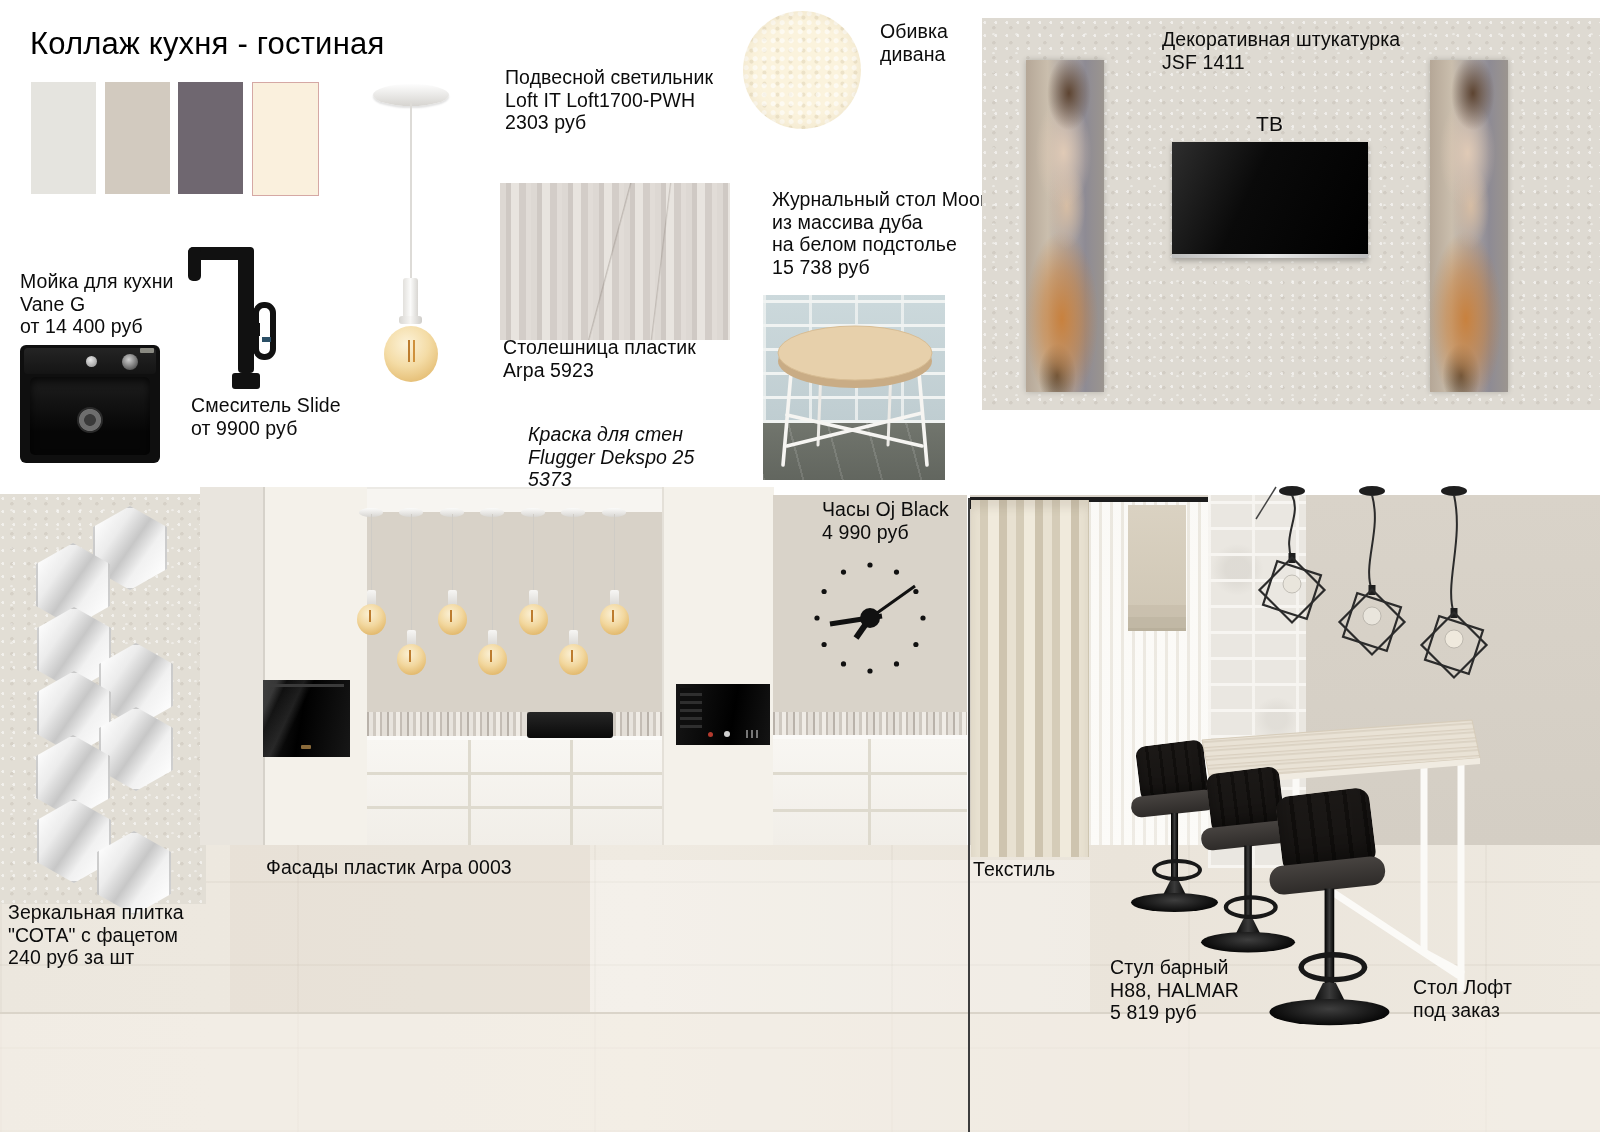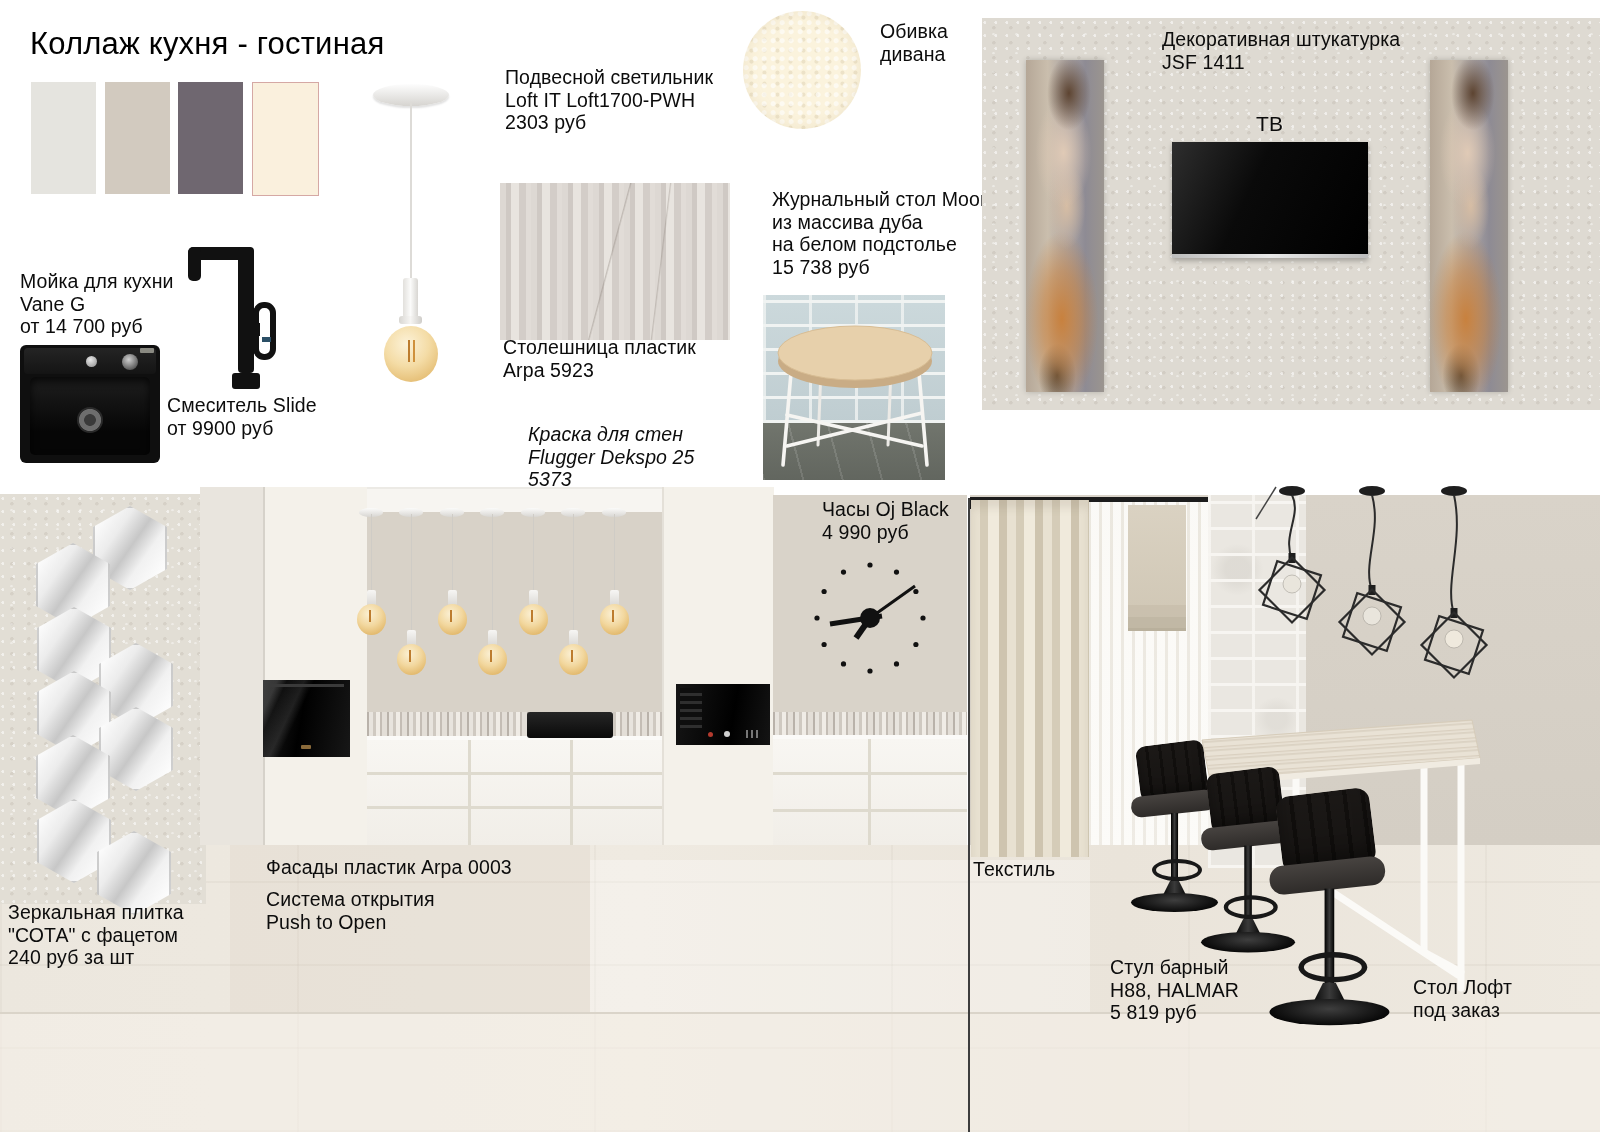--- a/index.html
+++ b/index.html
@@ -66,41 +66,41 @@
 <div id="canvas">
 
   <div class="label title abs" style="left:30px;top:26px;">Коллаж кухня - гостиная</div>
   <div class="abs swatch" style="left: 31px; top: 82px; background: rgb(229, 228, 223);"></div>
   <div class="abs swatch" style="left: 105px; top: 82px; background: rgb(210, 202, 191);"></div>
   <div class="abs swatch" style="left: 178px; top: 82px; background: rgb(111, 103, 112);"></div>
   <div class="abs swatch" style="left: 252px; top: 82px; border: 1px solid rgb(213, 168, 164); background: rgb(250, 240, 221);"></div>
 
   <div class="label abs" style="left:20px;top:270px;">Мойка для кухни
 Vane G
-от 14 700 руб</div>
+от 14 400 руб</div>
   <div class="abs" style="left:20px;top:345px;width:140px;height:118px;background:#0f0f0f;border-radius:6px;">
     <div class="abs" style="left:4px;top:3px;right:4px;height:26px;background:linear-gradient(180deg,#242424,#141414);border-radius:4px;"></div>
     <div class="abs" style="left:66px;top:11px;width:11px;height:11px;border-radius:50%;background:radial-gradient(circle at 40% 35%,#e8e8e8,#8a8a8a);"></div>
     <div class="abs" style="left:102px;top:9px;width:16px;height:16px;border-radius:50%;background:radial-gradient(circle at 42% 35%,#cfcfcf,#5f5f5f 70%,#2c2c2c);"></div>
     <div class="abs" style="left:120px;top:3px;width:14px;height:5px;background:#8a8a82;border-radius:1px;"></div>
     <div class="abs" style="left:10px;top:32px;width:120px;height:78px;border-radius:5px;background:linear-gradient(180deg,#1e1e1e,#060606 70%);box-shadow:inset 0 4px 8px rgba(0,0,0,.8);">
       <div class="abs" style="left:47px;top:30px;width:26px;height:26px;border-radius:50%;background:radial-gradient(circle,#3a3a3a 0 30%,#6d6d6d 34% 58%,#2a2a2a 62%);"></div>
     </div>
   </div>
 
   <svg class="abs" style="left:178px;top:233px;" width="115" height="160" viewBox="0 0 115 160">
     <rect x="10" y="14" width="66" height="13" rx="6" fill="#111"></rect>
     <rect x="10" y="14" width="13" height="34" rx="5" fill="#111"></rect>
     <rect x="60" y="14" width="16" height="126" rx="4" fill="#111"></rect>
     <rect x="78" y="72" width="17" height="52" rx="8" fill="none" stroke="#111" stroke-width="6"></rect>
     <rect x="70" y="90" width="12" height="13" fill="#111"></rect>
     <rect x="84" y="104" width="9" height="5" fill="#2b4f66"></rect>
     <rect x="54" y="140" width="28" height="16" rx="3" fill="#111"></rect>
   </svg>
-  <div class="label abs" style="left:167px;top:394px;">Смеситель Slide
+  <div class="label abs" style="left:191px;top:394px;">Смеситель Slide
 от 9900 руб</div>
 
   <div class="abs" style="left:373px;top:80px;width:78px;height:310px;">
     <div class="abs" style="left:0;top:4px;width:76px;height:22px;border-radius:50%;background:linear-gradient(180deg,#fdfdfd,#d6d4d0);box-shadow:0 2px 2px rgba(0,0,0,.12);"></div>
     <div class="abs" style="left:37px;top:22px;width:2px;height:178px;background:#dddbd7;"></div>
     <div class="abs" style="left:30px;top:198px;width:15px;height:40px;border-radius:3px;background:linear-gradient(90deg,#e2e0dc,#fbfbfa,#d8d6d2);"></div>
     <div class="abs" style="left:26px;top:236px;width:23px;height:8px;border-radius:3px;background:linear-gradient(90deg,#d8d6d2,#f6f5f3,#cfcdc9);"></div>
     <div class="abs" style="left:11px;top:246px;width:54px;height:56px;border-radius:50%;background:radial-gradient(circle at 42% 32%,#fcf2d8 0%,#f4dca6 45%,#e6c078 78%,#d7aa5e 100%);">
       <div class="abs" style="left:24px;top:14px;width:2px;height:22px;background:#bd7c2e;"></div>
       <div class="abs" style="left:29px;top:14px;width:2px;height:22px;background:#cf913c;"></div>
@@ -276,22 +276,20 @@
       </div>
     <div class="kp s" style="left:400px;top:21px;">
         <div class="canopy"></div>
         <div class="cord"></div>
         <div class="socket"></div>
         <div class="bulb"></div>
         <div class="fil"></div>
       </div>
   </div>
   <div class="label abs" style="left:266px;top:856px;">Фасады пластик Arpa 0003</div>
-  <div class="label abs" style="left:266px;top:888px;">Система открытия
-Push to Open</div>
 
   <div class="abs" style="left:773px;top:495px;width:194px;height:350px;">
     <div class="abs" style="left:0;top:0;width:194px;height:217px;background:#d9d3c9;"></div>
     <div class="abs backsplash" style="left:0;top:217px;width:194px;height:25px;"></div>
     <div class="abs" style="left:0;top:240px;width:194px;height:4px;background:#fbfaf8;"></div>
     <div class="abs drawers" style="left:0;top:244px;width:194px;height:106px;">
       <div class="abs dline" style="left:95px;top:0;width:3px;height:106px;"></div>
       <div class="abs dline" style="left:0;top:33px;width:194px;height:3px;"></div>
       <div class="abs dline" style="left:0;top:70px;width:194px;height:3px;"></div>
     </div>

